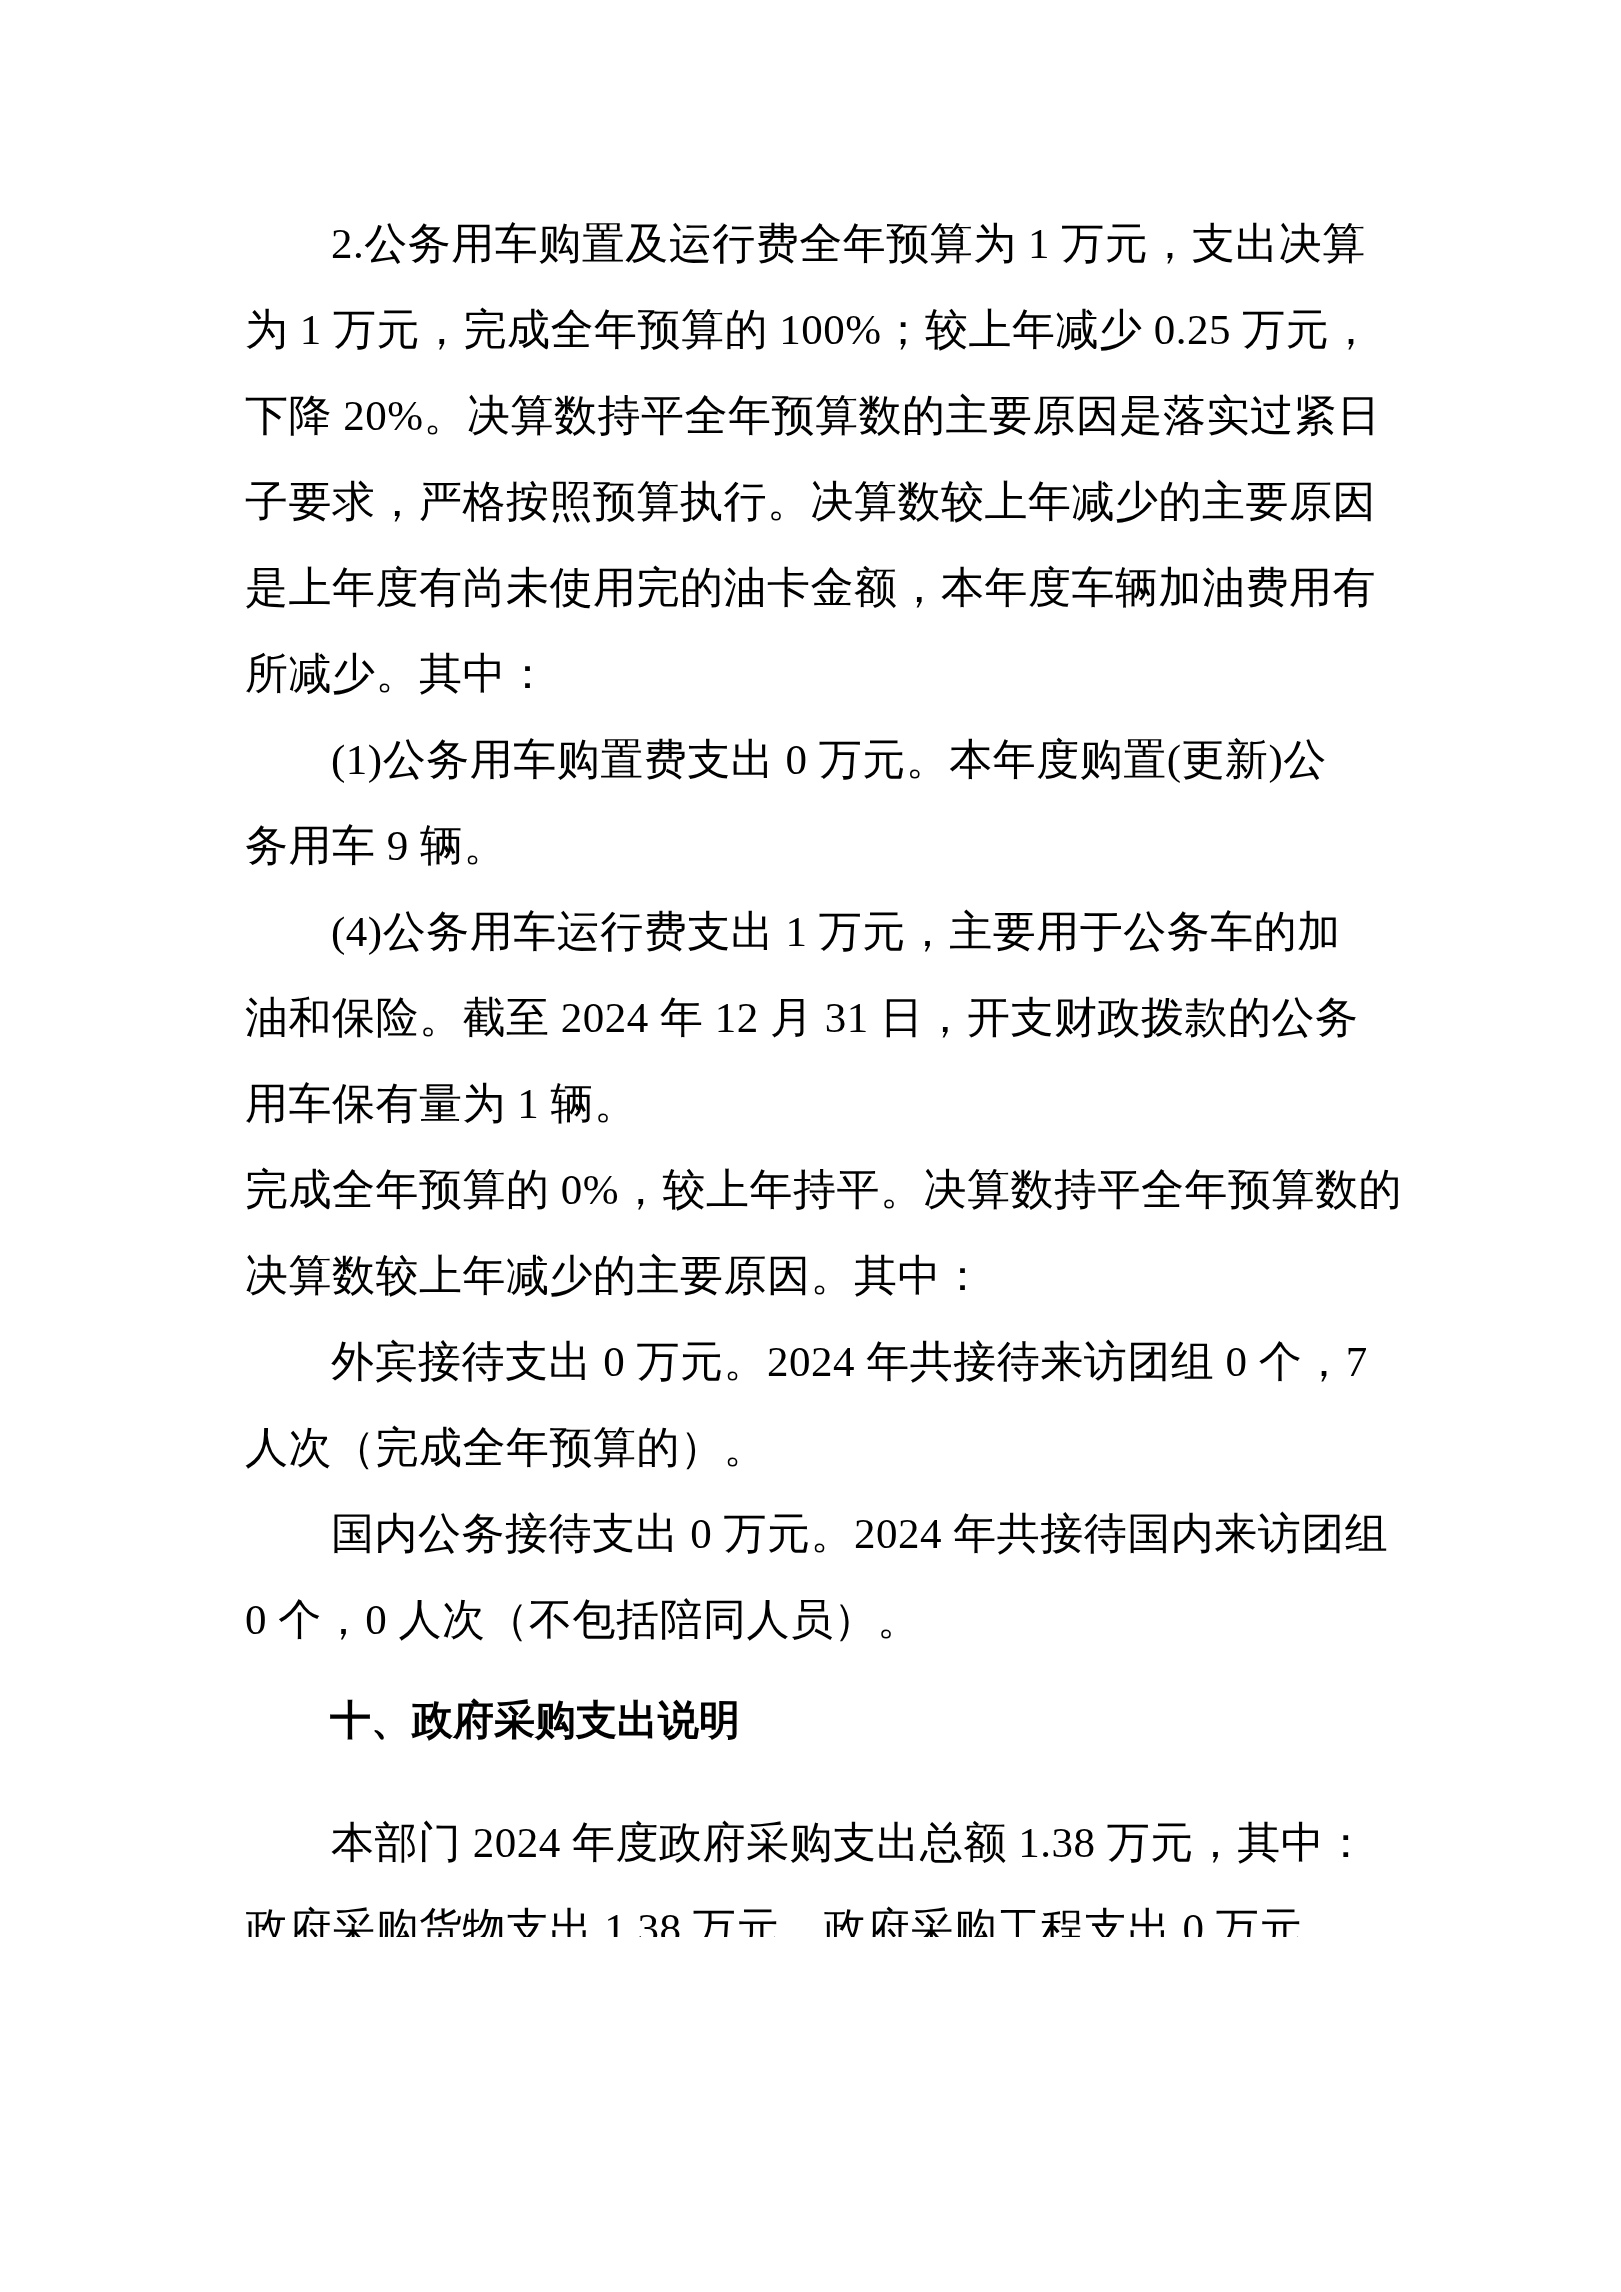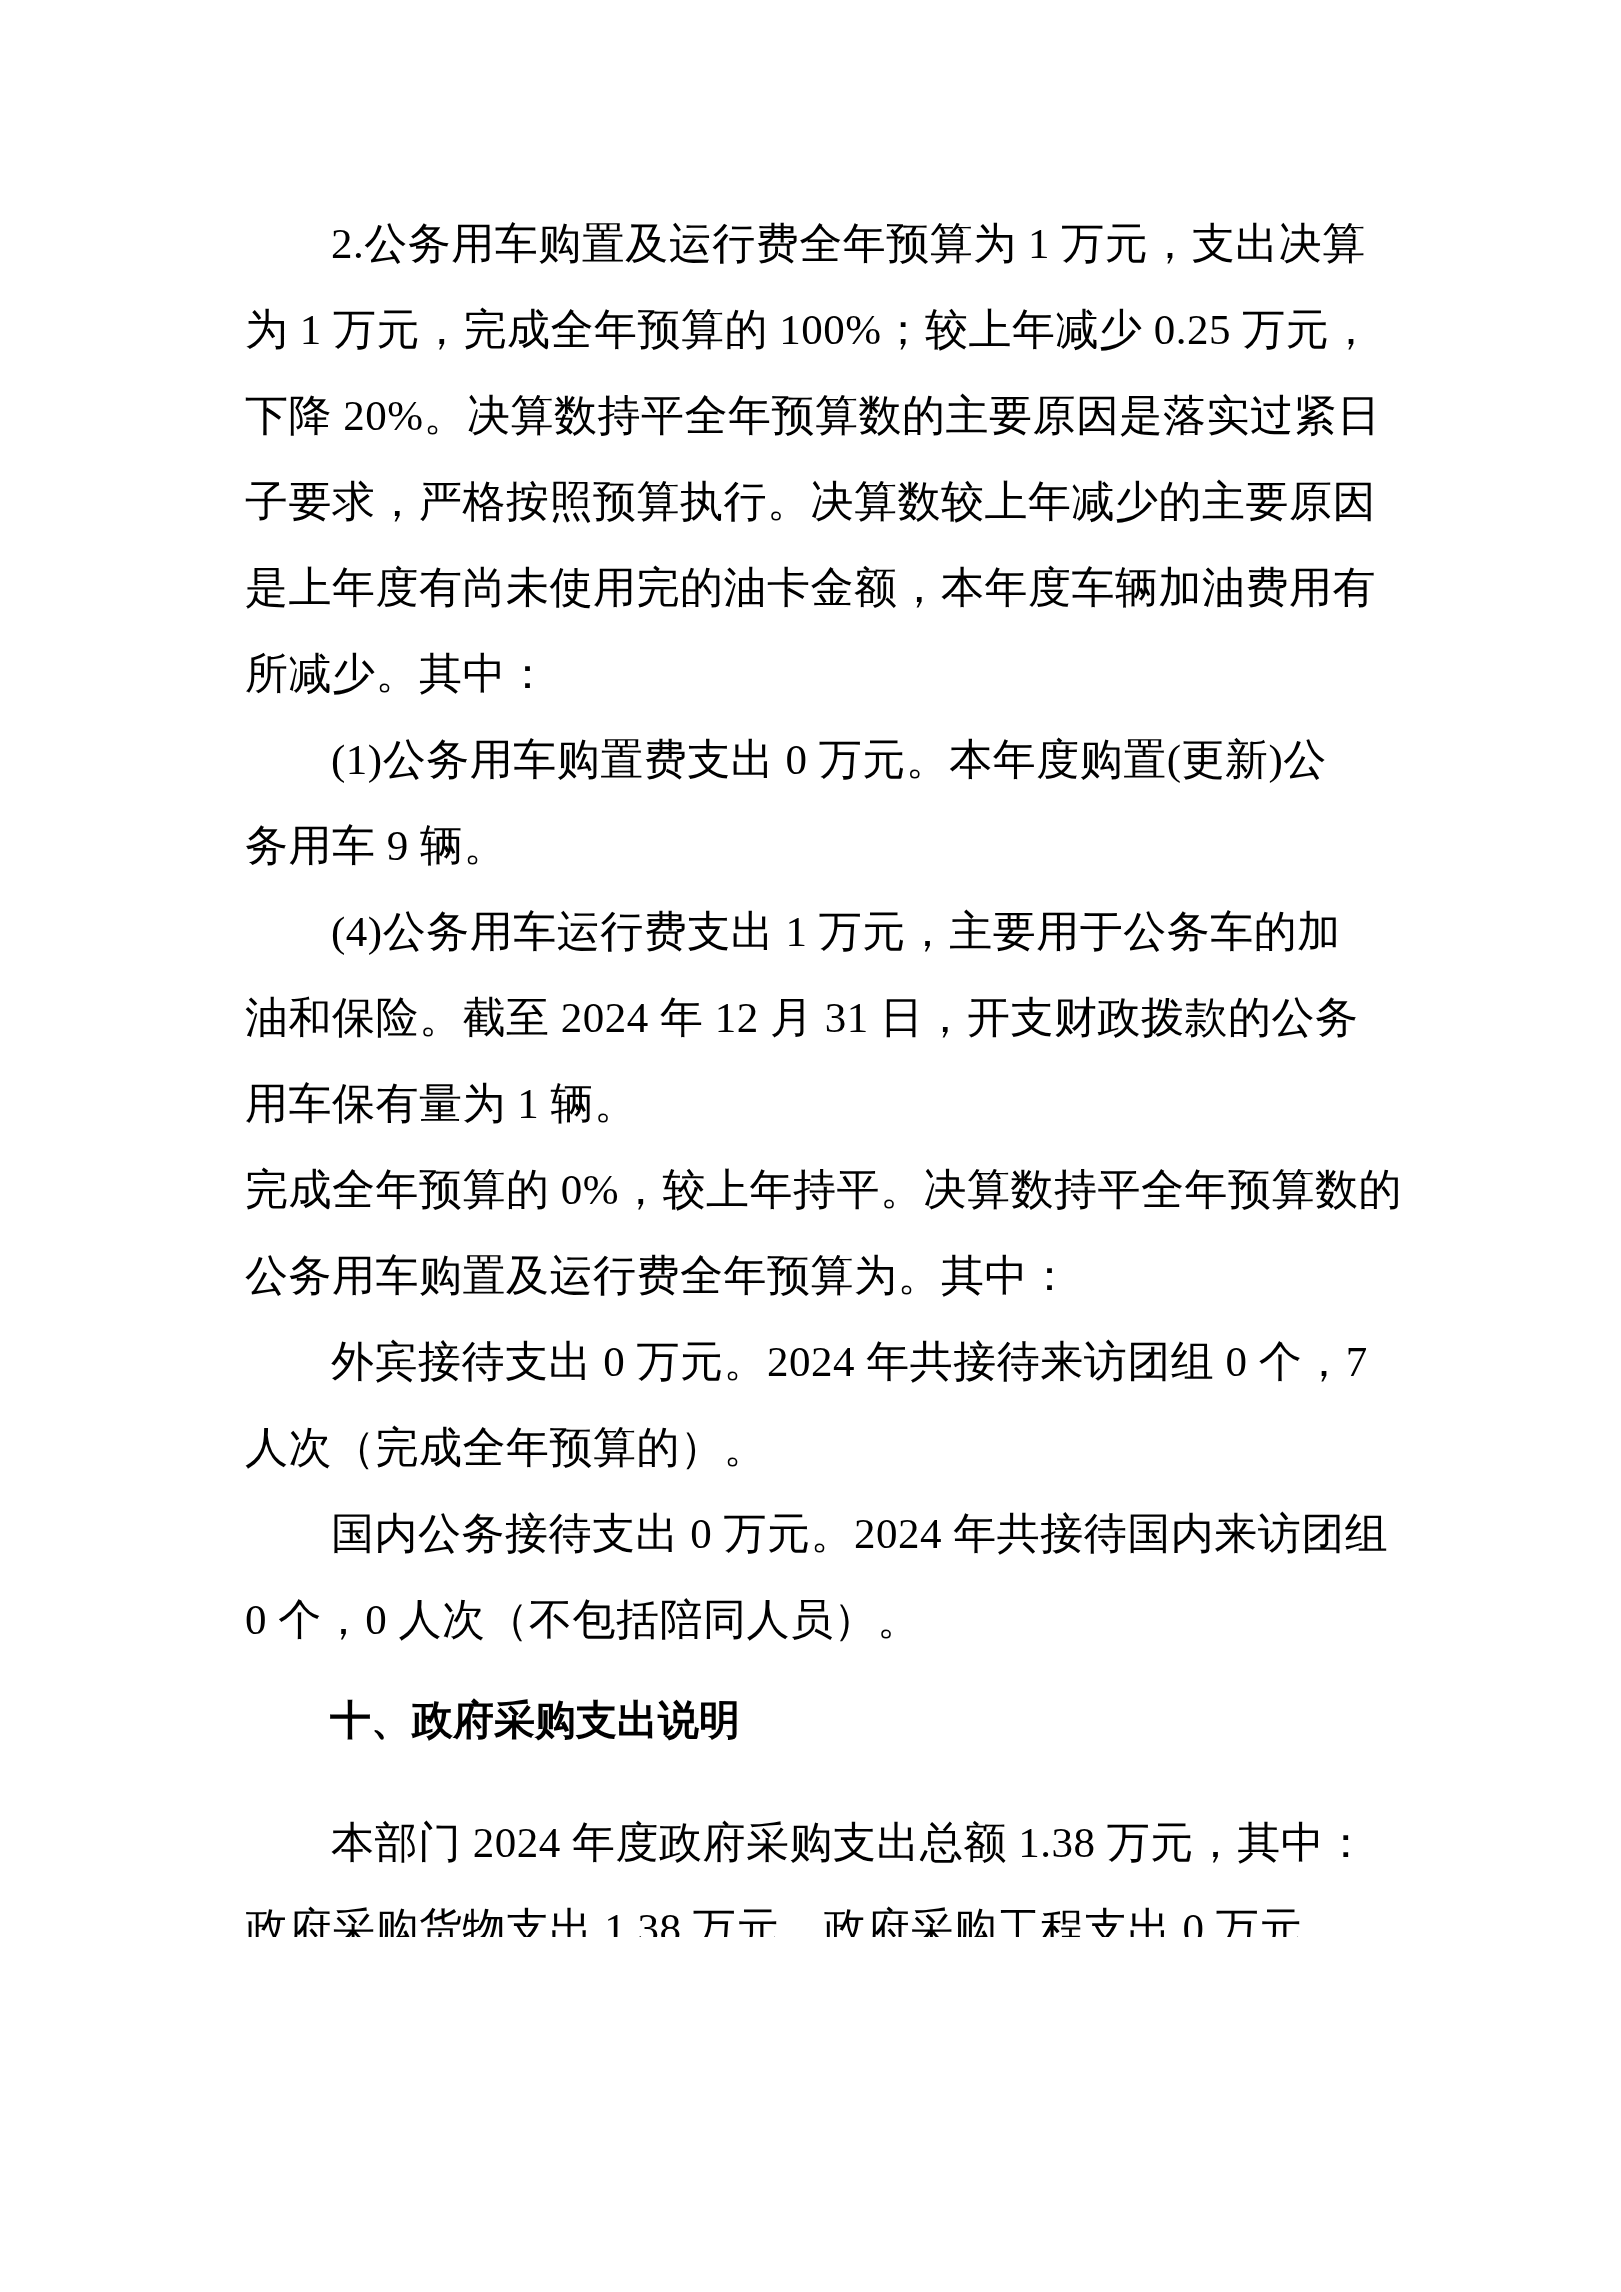--- a/index.html
+++ b/index.html
@@ -64,21 +64,21 @@
     <div class="line">下降 20%。决算数持平全年预算数的主要原因是落实过紧日</div>
     <div class="line">子要求，严格按照预算执行。决算数较上年减少的主要原因</div>
     <div class="line">是上年度有尚未使用完的油卡金额，本年度车辆加油费用有</div>
     <div class="line">所减少。其中：</div>
     <div class="line indent">(1)公务用车购置费支出 0 万元。本年度购置(更新)公</div>
     <div class="line">务用车 9 辆。</div>
     <div class="line indent">(4)公务用车运行费支出 1 万元，主要用于公务车的加</div>
     <div class="line">油和保险。截至 2024 年 12 月 31 日，开支财政拨款的公务</div>
     <div class="line">用车保有量为 1 辆。</div>
     <div class="line">完成全年预算的 0%，较上年持平。决算数持平全年预算数的</div>
-    <div class="line">公务用车购置及运行费全年预算为。其中：</div>
+    <div class="line">决算数较上年减少的主要原因。其中：</div>
     <div class="line indent">外宾接待支出 0 万元。2024 年共接待来访团组 0 个，7</div>
     <div class="line">人次（完成全年预算的）。</div>
     <div class="line indent">国内公务接待支出 0 万元。2024 年共接待国内来访团组</div>
     <div class="line">0 个，0 人次（不包括陪同人员）。</div>
 
     <div class="heading">十、政府采购支出说明</div>
 
     <div class="line indent">本部门 2024 年度政府采购支出总额 1.38 万元，其中：</div>
     <div class="line">政府采购货物支出 1.38 万元、政府采购工程支出 0 万元、</div>
   </div>

